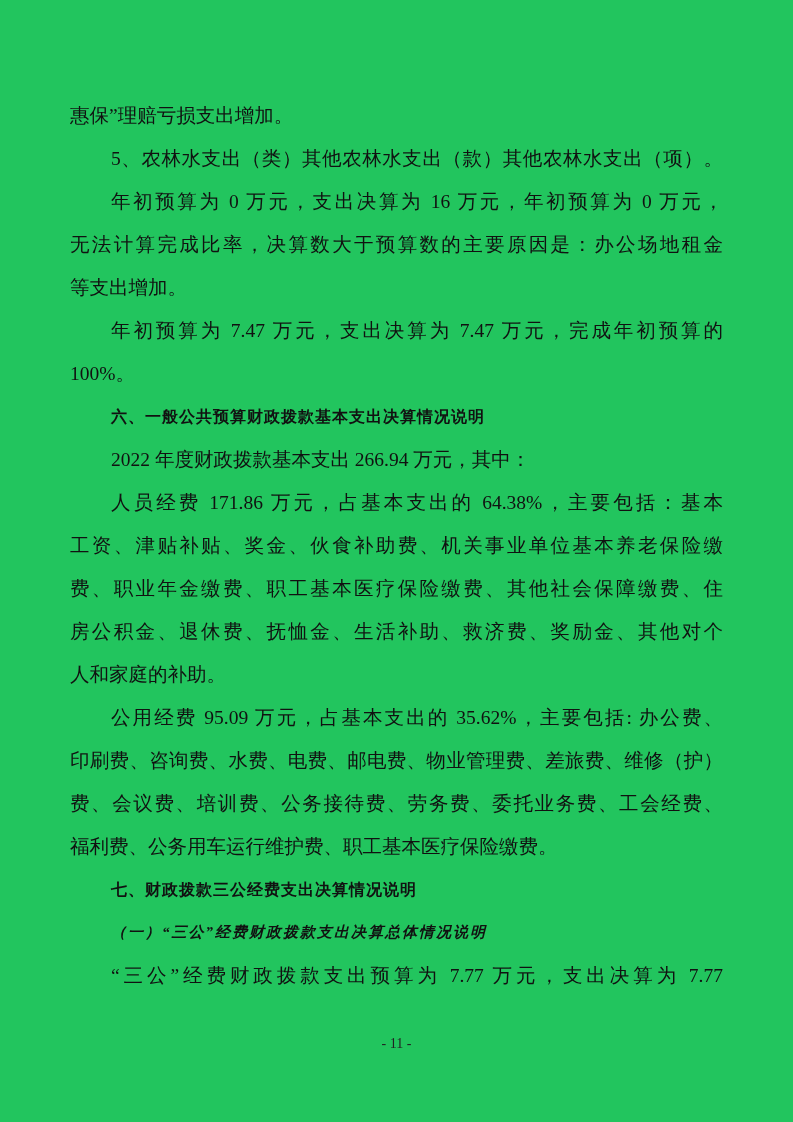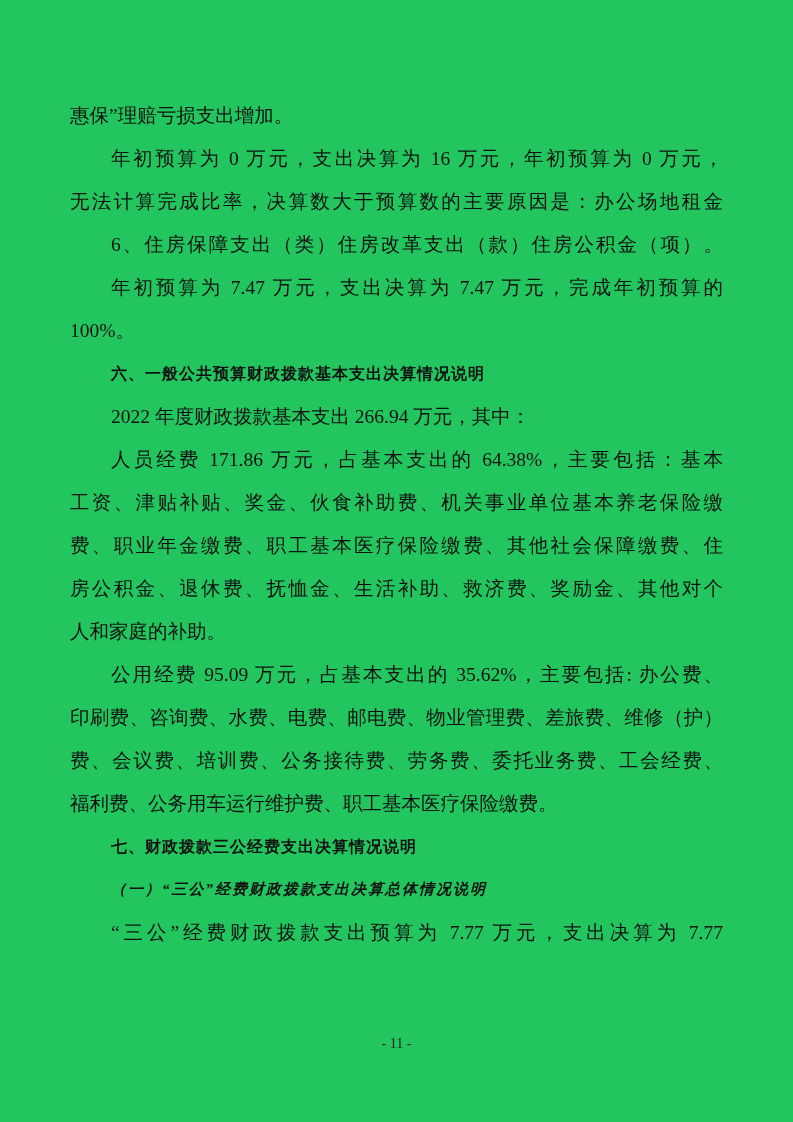--- a/index.html
+++ b/index.html
@@ -66,23 +66,24 @@
     font-family: "Liberation Serif", serif;
     color: #222222;
   }
 </style>
 </head>
 <body>
 
 <div class="page">
   <div class="content">
     <div class="line">惠保”理赔亏损支出增加。</div>
+    <div class="line j indent">5、农林水支出（类）其他农林水支出（款）其他农林水支出（项）。</div>
     <div class="line j indent">年初预算为 0 万元，支出决算为 16 万元，年初预算为 0 万元，</div>
     <div class="line j">无法计算完成比率，决算数大于预算数的主要原因是：办公场地租金</div>
-    <div class="line j indent">6、住房保障支出（类）住房改革支出（款）住房公积金（项）。</div>
+    <div class="line">等支出增加。</div>
     <div class="line j indent">年初预算为 7.47 万元，支出决算为 7.47 万元，完成年初预算的</div>
     <div class="line">100%。</div>
     <div class="line h-black indent">六、一般公共预算财政拨款基本支出决算情况说明</div>
     <div class="line indent">2022 年度财政拨款基本支出 266.94 万元，其中：</div>
     <div class="line j indent">人员经费 171.86 万元，占基本支出的 64.38%，主要包括：基本</div>
     <div class="line j">工资、津贴补贴、奖金、伙食补助费、机关事业单位基本养老保险缴</div>
     <div class="line j">费、职业年金缴费、职工基本医疗保险缴费、其他社会保障缴费、住</div>
     <div class="line j">房公积金、退休费、抚恤金、生活补助、救济费、奖励金、其他对个</div>
     <div class="line">人和家庭的补助。</div>
     <div class="line j indent">公用经费 95.09 万元，占基本支出的 35.62%，主要包括: 办公费、</div>

